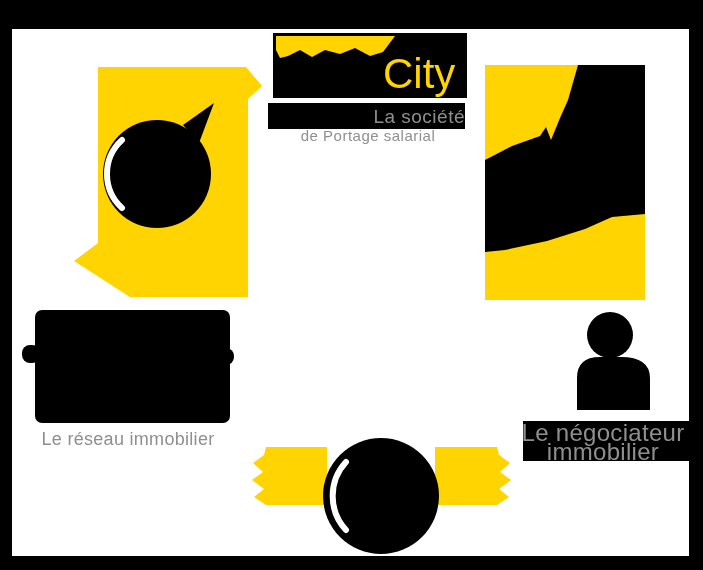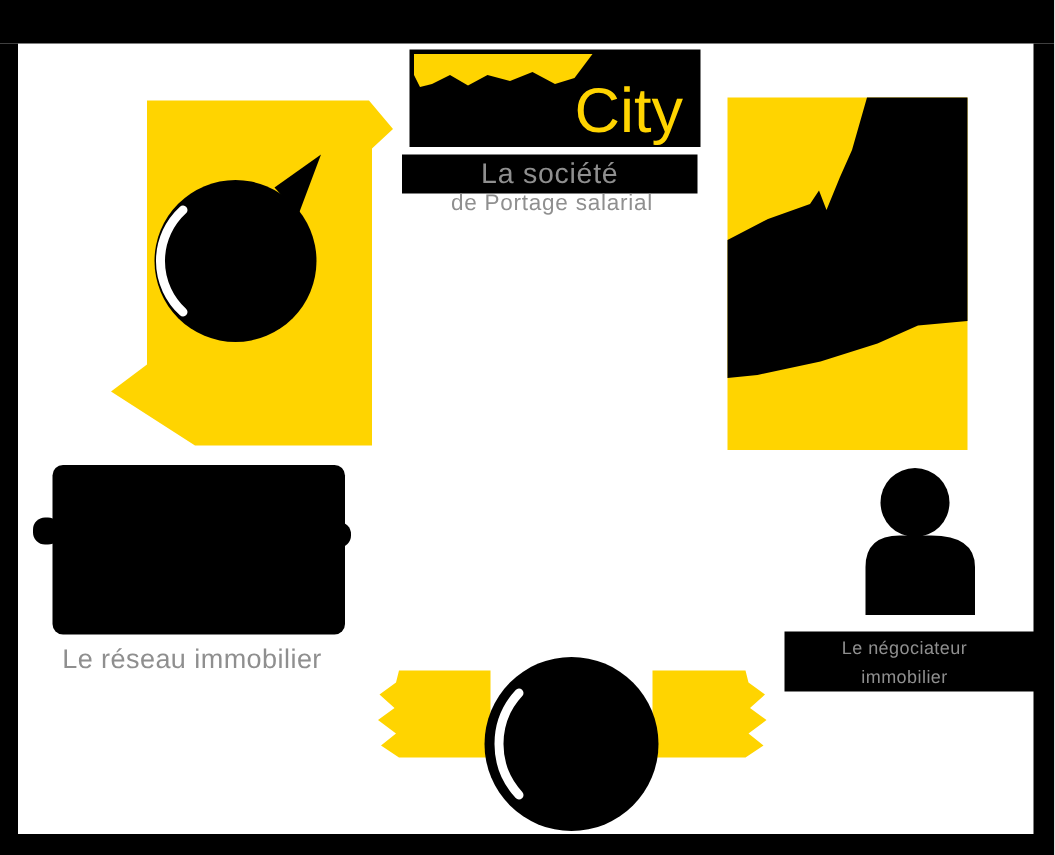--- a/index.html
+++ b/index.html
@@ -31,35 +31,35 @@
     line-height:40px;
   }
   .logo-city{
     left:383px;top:52px;width:90px;height:50px;
     color:var(--yellow);
     font-size:42px;font-weight:normal;
     line-height:44px;
   }
   .tagline-line1{
     left:268px;top:105px;width:197px;height:24px;
-    font-size:19px;line-height:23px;letter-spacing:.5px;
+    font-size:19px;line-height:23px;letter-spacing:.5px;text-align:right;
   }
   .tagline-line2{
     left:248px;top:126px;width:240px;height:22px;
     font-size:15px;line-height:20px;letter-spacing:.5px;
   }
 
   
   .caption-network{
     left:6px;top:426px;width:244px;height:28px;
     font-size:18px;line-height:26px;letter-spacing:.3px;
   }
   .caption-negotiator{
     left:508px;top:423px;width:190px;height:42px;
-    font-size:12px;line-height:19px;letter-spacing:.3px;
+    font-size:24px;line-height:19px;letter-spacing:.3px;
   }
 </style>
 </head>
 <body>
 
 <div id="canvas">
 
   <svg id="shapes" viewBox="0 0 703 570" xmlns="http://www.w3.org/2000/svg">
 
     <polygon points="98,67 246,67 262,86 248,99 248,297 130,297 74,261 98,243" fill="var(--yellow)"></polygon>

